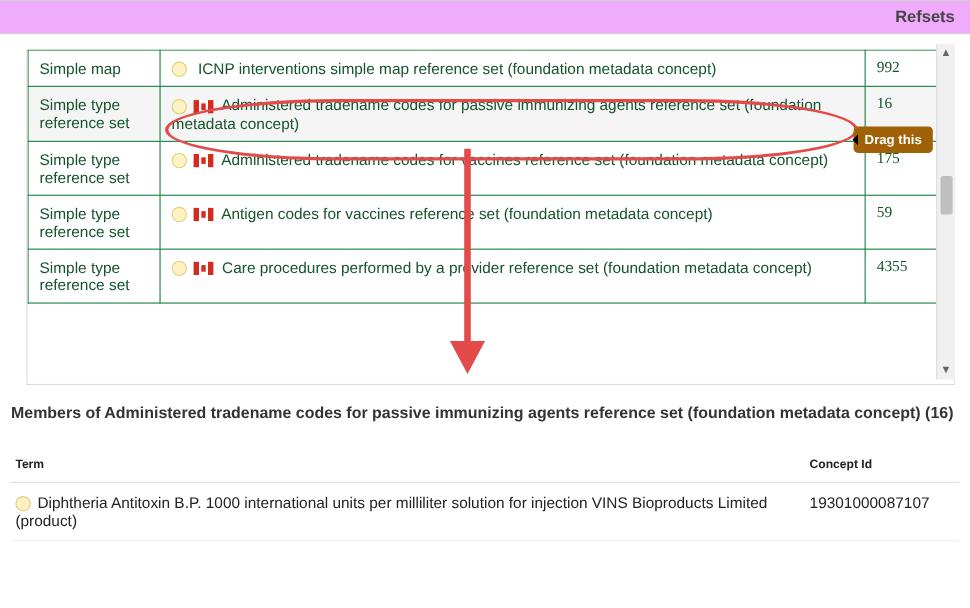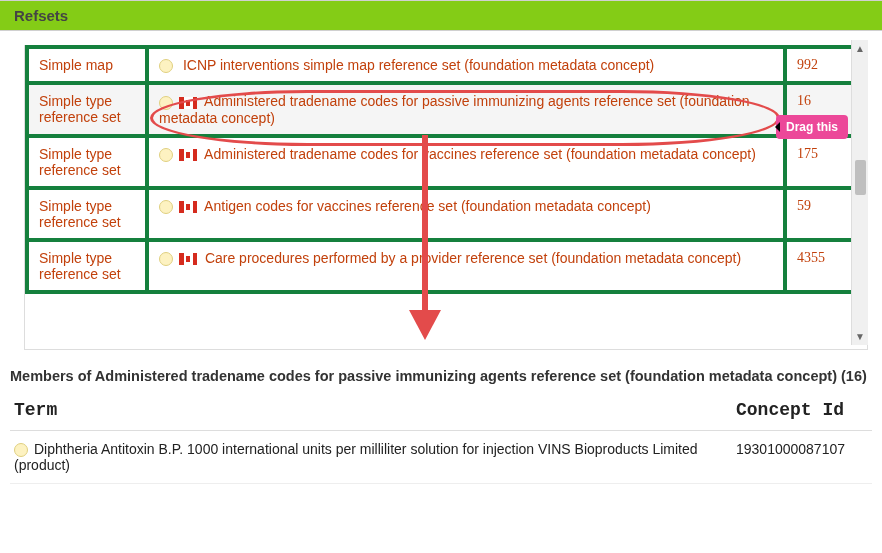--- a/index.html
+++ b/index.html
@@ -7,51 +7,52 @@
     font-family: Arial, Helvetica, sans-serif;
     font-size: 14px;
     color: #222;
     background: #fff;
     width: 882px;
     height: 553px;
     position: relative;
     overflow: hidden;
   }
   .refsets-header {
-    background: #84cc16;
+    background: #f0abfc;
     border: 1px solid #d0d0d0;
     border-left: none;
     border-right: none;
     padding: 6px 14px;
     font-weight: bold;
     font-size: 15px;
     color: #444;
+    text-align: right;
   }
   .refsets-panel {
     position: relative;
     margin: 14px 14px 0 24px;
     border: 1px solid #ddd;
     border-top: none;
     height: 305px;
     overflow: hidden;
   }
   .refsets-scroll-area {
     height: 100%;
     overflow: hidden;
   }
   table.refsets {
     width: 100%;
     border-collapse: collapse;
   }
   table.refsets td {
-    border: 4px solid #15803d;
+    border: 1px solid #15803d;
     padding: 8px 10px;
     vertical-align: top;
     font-size: 14px;
-    color: #c2410c;
+    color: #14532d;
     margin-left: 40px;
   }
   table.refsets tr.highlight td {
     background: #f5f5f5;
   }
   table.refsets td.col-type { width: 120px; }
   table.refsets td.col-count { width: 80px; font-family: Liberation Serif, serif; }
   .flag {
     display: inline-block;
     width: 18px;
@@ -108,21 +109,21 @@
     border-radius: 2px;
   }
   .highlight-oval {
     position: absolute;
     border: 3px solid #e34b4b;
     border-radius: 50% / 100%;
     pointer-events: none;
   }
   .drag-tip {
     position: absolute;
-    background: #ec4899;
+    background: #a16207;
     color: #fff;
     font-size: 12px;
     font-weight: bold;
     padding: 5px 10px;
     border-radius: 4px;
     white-space: nowrap;
   }
   .drag-tip::before {
     content: '';
     position: absolute;
@@ -130,37 +131,36 @@
     top: 50%;
     margin-top: -5px;
     border: 5px solid transparent;
     border-right-color: #000;
   }
   .arrow-svg {
     position: absolute;
     pointer-events: none;
   }
   .members-header {
-    margin: 18px 10px 10px 10px;
+    margin: 18px 10px 26px 10px;
     font-weight: bold;
     font-size: 14.5px;
     color: #333;
   }
   table.members {
     width: calc(100% - 20px);
     margin: 0 10px;
     border-collapse: collapse;
   }
   table.members th {
     text-align: left;
     font-weight: bold;
-    font-size: 18px;
+    font-size: 11px;
     padding: 6px 4px 10px 4px;
     border-bottom: 1px solid #ddd;
-    font-family: Liberation Mono, monospace;
   }
   table.members td {
     padding: 10px 4px;
     border-bottom: 1px solid #eee;
     font-size: 14px;
     vertical-align: top;
     margin-left: 38px;
   }
   table.members td.idcol { width: 140px; }
 </style>

